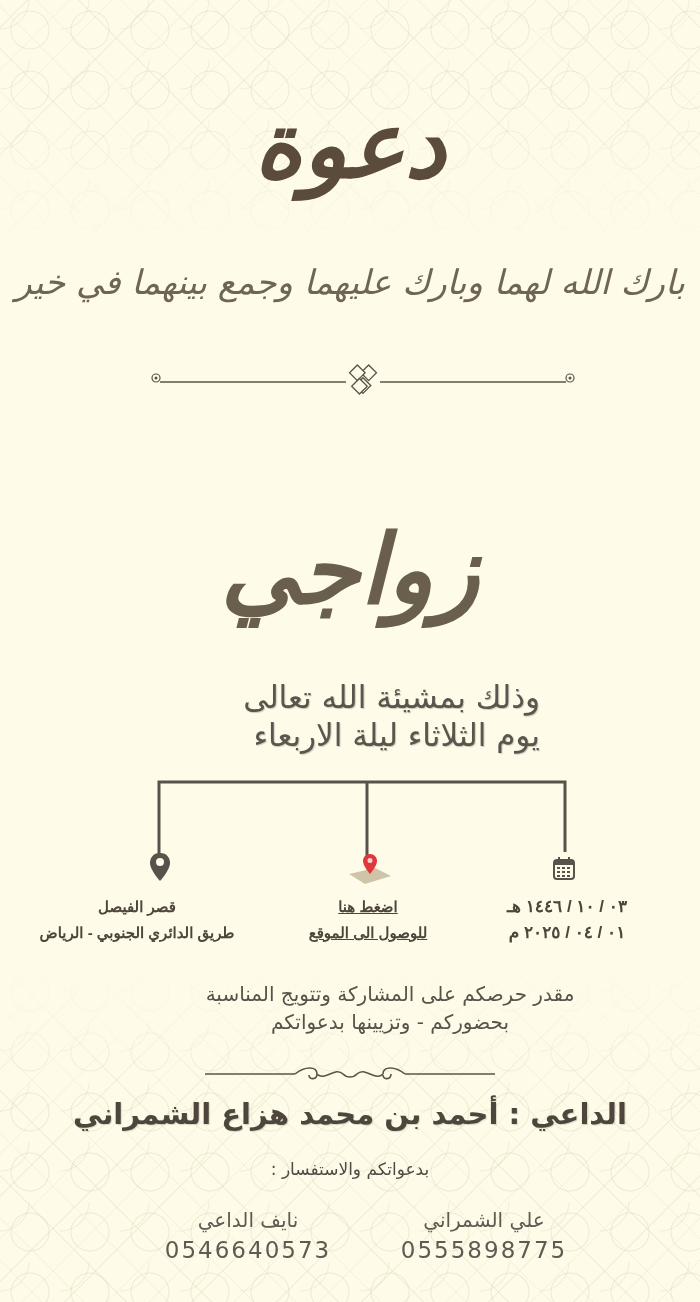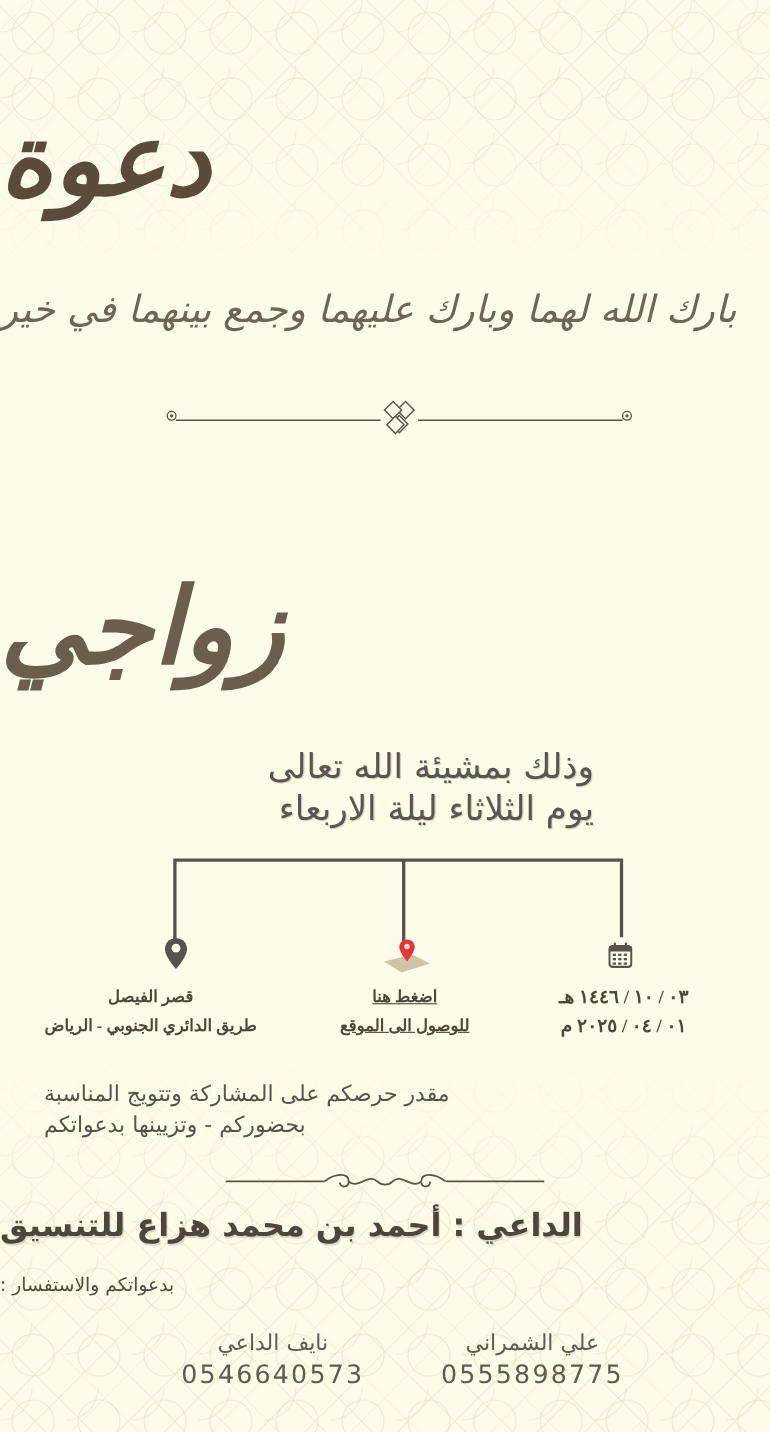--- a/index.html
+++ b/index.html
@@ -16,30 +16,30 @@
     mask-image:linear-gradient(to bottom,#000 0%,#000 40%,transparent 100%);}
   .pattern.bottom{bottom:0;height:340px;opacity:.6;
     background:
       radial-gradient(circle at 50% 50%, transparent 18px, rgba(205,196,160,.55) 19px, transparent 20px) 0 0/60px 60px,
       radial-gradient(circle at 0 0, transparent 28px, rgba(205,196,160,.45) 29px, transparent 30px) 0 0/60px 60px,
       repeating-linear-gradient(45deg, transparent 0 29px, rgba(205,196,160,.35) 29px 30px),
       repeating-linear-gradient(-45deg, transparent 0 29px, rgba(205,196,160,.35) 29px 30px);
     -webkit-mask-image:linear-gradient(to top,#000 0%,#000 60%,transparent 100%);
     mask-image:linear-gradient(to top,#000 0%,#000 60%,transparent 100%);}
   .abs{position:absolute;}
-  .center{left:0;width:700px;text-align:left;}
+  .center{left:0;width:700px;text-align:center;}
   .rtl{direction:rtl;}
   .title-calli{top:80px;font-family:"DejaVu Serif",serif;font-size:92px;color:#5b4b3a;line-height:130px;font-weight:bold;font-style:italic;letter-spacing:-4px;}
   .blessing{top:252px;font-family:"DejaVu Serif",serif;font-size:34px;color:#6f6553;line-height:60px;font-style:italic;letter-spacing:-1px;}
   .divider{top:362px;left:148px;width:430px;height:40px;}
   .invite-line{top:420px;font-family:"DejaVu Sans",sans-serif;font-size:30px;color:#58524a;line-height:44px;text-shadow:1px 1px 1px rgba(0,0,0,.25);}
   .event-name{top:505px;font-family:"DejaVu Serif",serif;font-size:96px;color:#6a5e4c;line-height:130px;font-weight:bold;font-style:italic;}
   .will-block{top:678px;left:150px;width:390px;text-align:right;font-size:31px;line-height:38px;color:#5a554d;text-shadow:1px 1px 1px rgba(0,0,0,.2);}
   .tree{top:780px;left:155px;width:420px;height:110px;}
-  .info{top:894px;font-family:Liberation Serif, serif;font-weight:bold;font-size:15px;line-height:26px;color:#4f463b;text-align:center;}
+  .info{top:894px;font-family:Liberation Sans, sans-serif;font-weight:bold;font-size:15px;line-height:26px;color:#4f463b;text-align:center;}
   .info.loc{left:22px;width:230px;}
   .info.map{left:278px;width:180px;}
   .info.map a{color:#4f463b;text-decoration:underline;cursor:pointer;display:block;}
   .info.date{left:462px;width:210px;font-size:17px;}
   .thanks{top:980px;font-size:20px;line-height:28px;color:#58524a;padding-left:40px;}
   .flourish{top:1062px;left:205px;width:290px;height:24px;}
   .host{top:1090px;font-size:29px;font-weight:bold;line-height:48px;color:#4e463c;text-shadow:1px 1px 1px rgba(0,0,0,.15);}
   .coord{top:1156px;font-size:17px;line-height:26px;color:#4f4a42;}
   .contact{top:1205px;font-size:20px;line-height:30px;color:#5f5a52;text-align:center;width:200px;}
   .contact .phone{font-size:23px;letter-spacing:2px;}
@@ -133,21 +133,21 @@
     <div>مقدر حرصكم على المشاركة وتتويج المناسبة</div>
     <div>بحضوركم - وتزيينها بدعواتكم</div>
   </div>
 
   <svg class="abs flourish" viewBox="0 0 290 24">
     <line x1="0" y1="12" x2="90" y2="12" stroke="#5a5448" stroke-width="1.5"></line>
     <line x1="200" y1="12" x2="290" y2="12" stroke="#5a5448" stroke-width="1.5"></line>
     <path d="M90 12 C100 4 112 4 112 12 C112 18 104 18 104 13 M112 12 C120 20 130 4 138 12 C142 16 148 16 152 12 C160 4 170 20 178 12 M178 12 C178 4 190 4 200 12 M186 12 C186 18 178 18 178 13" fill="none" stroke="#5a5448" stroke-width="1.6"></path>
   </svg>
 
-  <div class="abs center rtl host">الداعي : أحمد بن محمد هزاع للتنسيق</div>
+  <div class="abs center rtl host">الداعي : أحمد بن محمد هزاع الشمراني</div>
 
   <div class="abs center rtl coord">بدعواتكم والاستفسار :</div>
 
   <div class="abs rtl contact right">
     <div>علي الشمراني</div>
     <div class="phone">0555898775</div>
   </div>
 
   <div class="abs rtl contact left">
     <div>نايف الداعي</div>

